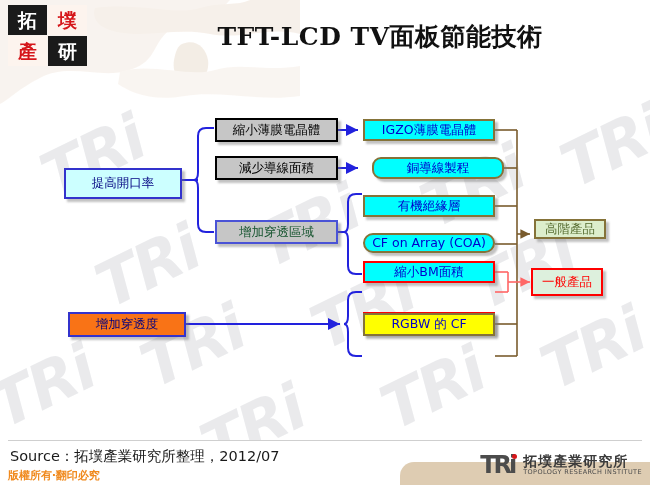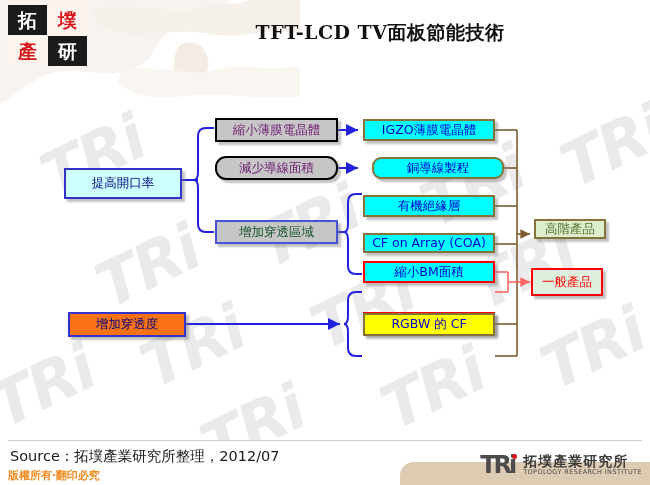--- a/index.html
+++ b/index.html
@@ -30,38 +30,38 @@
   .lc-tl{left:0;top:0;background:#1a1a1a;color:#ffffff;}
   .lc-tr{left:40px;top:0;background:#fdf4ee;color:#d5161a;}
   .lc-bl{left:0;top:31px;background:#fdf4ee;color:#d5161a;}
   .lc-br{left:40px;top:31px;background:#1a1a1a;color:#ffffff;}
 
   
   .title{
     position:absolute;left:170px;top:20px;width:420px;
     text-align:center;z-index:5;
     font-family:"DejaVu Serif","Liberation Serif",serif;
-    font-weight:bold;font-size:19px;color:#111;letter-spacing:.5px;white-space:nowrap;
+    font-weight:bold;font-size:25px;color:#111;letter-spacing:.5px;white-space:nowrap;
   }
 
   
   .canvas{position:absolute;left:0;top:100px;width:650px;height:320px;z-index:3;}
   .canvas svg{position:absolute;left:0;top:0;}
 
   .box{
     position:absolute;box-sizing:border-box;
     display:flex;align-items:center;justify-content:center;
     font-size:12.5px;line-height:1;
     text-align:center;white-space:nowrap;
     box-shadow:3px 3px 2px rgba(120,120,120,.45);
     z-index:6;
   }
   .b-cyanlight{background:#ccffff;border:2px solid #3333cc;color:#000080;}
   .b-ivory{background:#f97316;border:2px solid #3333cc;color:#000080;text-align:right;}
-  .b-gray{background:#c6c6c6;border:2px solid #000000;color:#701a75;}
+  .b-gray{background:#c6c6c6;border:2px solid #000000;color:#000000;}
   .b-gray-blue{background:#c6c6c6;border:2px solid #4a53d6;color:#14532d;}
   .b-cyan-olive{background:#00ffff;border:2px solid #857339;color:#0000cc;}
   .b-cyan-red{background:#00ffff;border:2px solid #ff0000;color:#0000cc;}
   .b-yellow-red{background:#ffff00;border:2px solid #ff0000;color:#0000cc;margin-top:31px;}
   .b-yellow-olive{background:#ffff00;border:2px solid #857339;color:#0000cc;}
   .b-green-olive{background:#ddeecc;border:2px solid #857339;color:#556b2f;}
   .b-green-red{background:#ddf0dd;border:2px solid #ff0000;color:#ff0000;}
 
   
   .rule{position:absolute;left:8px;top:440px;width:634px;height:1px;background:#cfcfcf;z-index:6;}
@@ -183,27 +183,27 @@
         <path d="M495,192 H508"></path>
         <path d="M508,172 V192"></path>
         <path d="M508,182 H530" marker-end="url(#arrR)"></path>
       </g>
     </svg>
 
     <div class="box b-cyanlight" style="left:64px;top:68px;width:118px;height:31px;">提高開口率</div>
     <div class="box b-ivory" style="left:68px;top:212px;width:118px;height:25px;">增加穿透度</div>
 
     <div class="box b-gray" style="left:215px;top:18px;width:123px;height:24px;">縮小薄膜電晶體</div>
-    <div class="box b-gray" style="left:215px;top:56px;width:123px;height:24px;border-radius:11px;">減少導線面積</div>
+    <div class="box b-gray" style="left:215px;top:56px;width:123px;height:24px;">減少導線面積</div>
     <div class="box b-gray-blue" style="left:215px;top:120px;width:123px;height:24px;">增加穿透區域</div>
 
     <div class="box b-cyan-olive" style="left:363px;top:19px;width:132px;height:22px;">IGZO薄膜電晶體</div>
     <div class="box b-cyan-olive" style="left:372px;top:57px;width:132px;height:22px;border-radius:9px;">銅導線製程</div>
     <div class="box b-cyan-olive" style="left:363px;top:95px;width:132px;height:22px;">有機絕緣層</div>
-    <div class="box b-cyan-olive" style="left:363px;top:133px;width:132px;height:20px;">CF on Array (COA)</div>
+    <div class="box b-cyan-olive" style="left:363px;top:133px;width:132px;height:20px;border-radius:11px;">CF on Array (COA)</div>
     <div class="box b-cyan-red" style="left:363px;top:161px;width:132px;height:22px;">縮小BM面積</div>
     <div class="box b-yellow-red" style="left:363px;top:181px;width:132px;height:22px;">高穿透度色阻</div>
     <div class="box b-yellow-olive" style="left:363px;top:213px;width:132px;height:23px;">RGBW 的 CF</div>
 
     <div class="box b-green-olive" style="left:534px;top:119px;width:72px;height:20px;">高階產品</div>
     <div class="box b-green-red" style="left:531px;top:168px;width:72px;height:28px;">一般產品</div>
   </div>
 
   <div class="rule"></div>
   <div class="footbar"></div>

